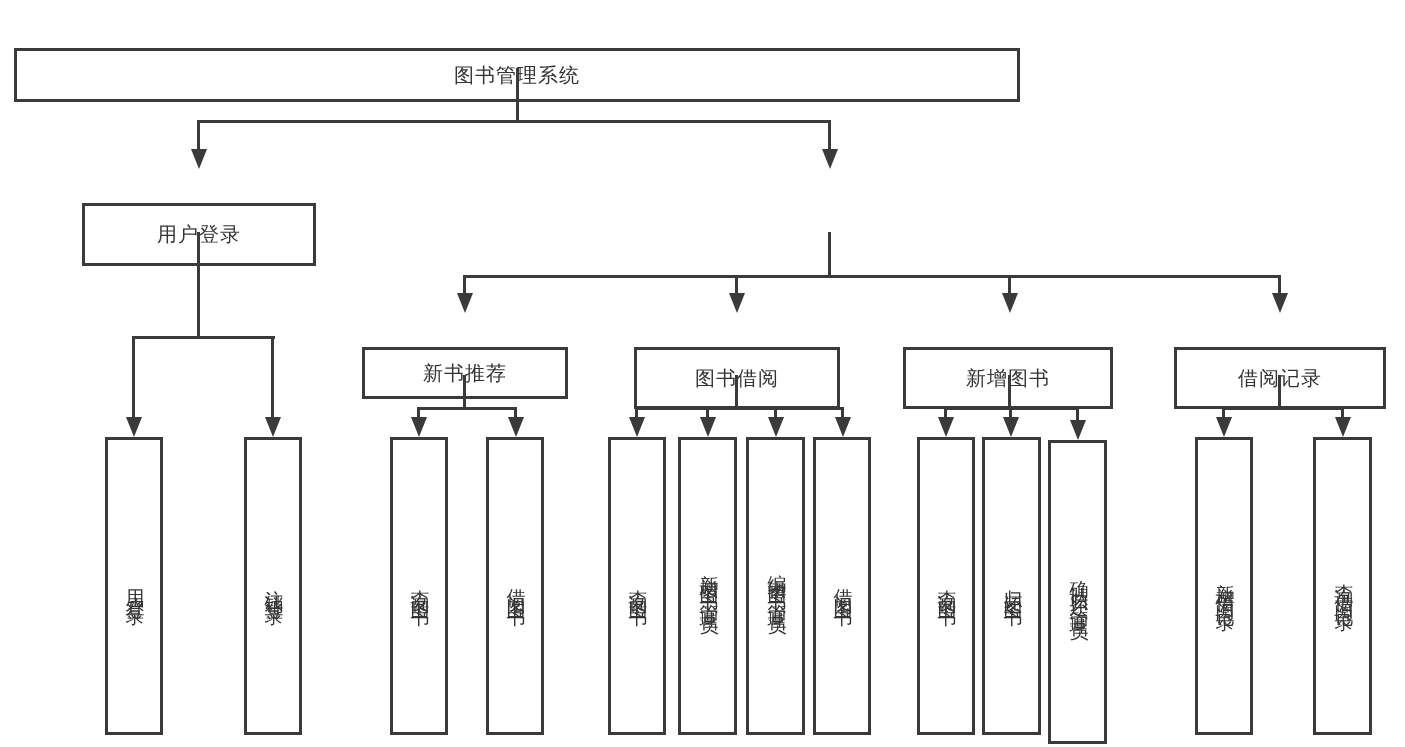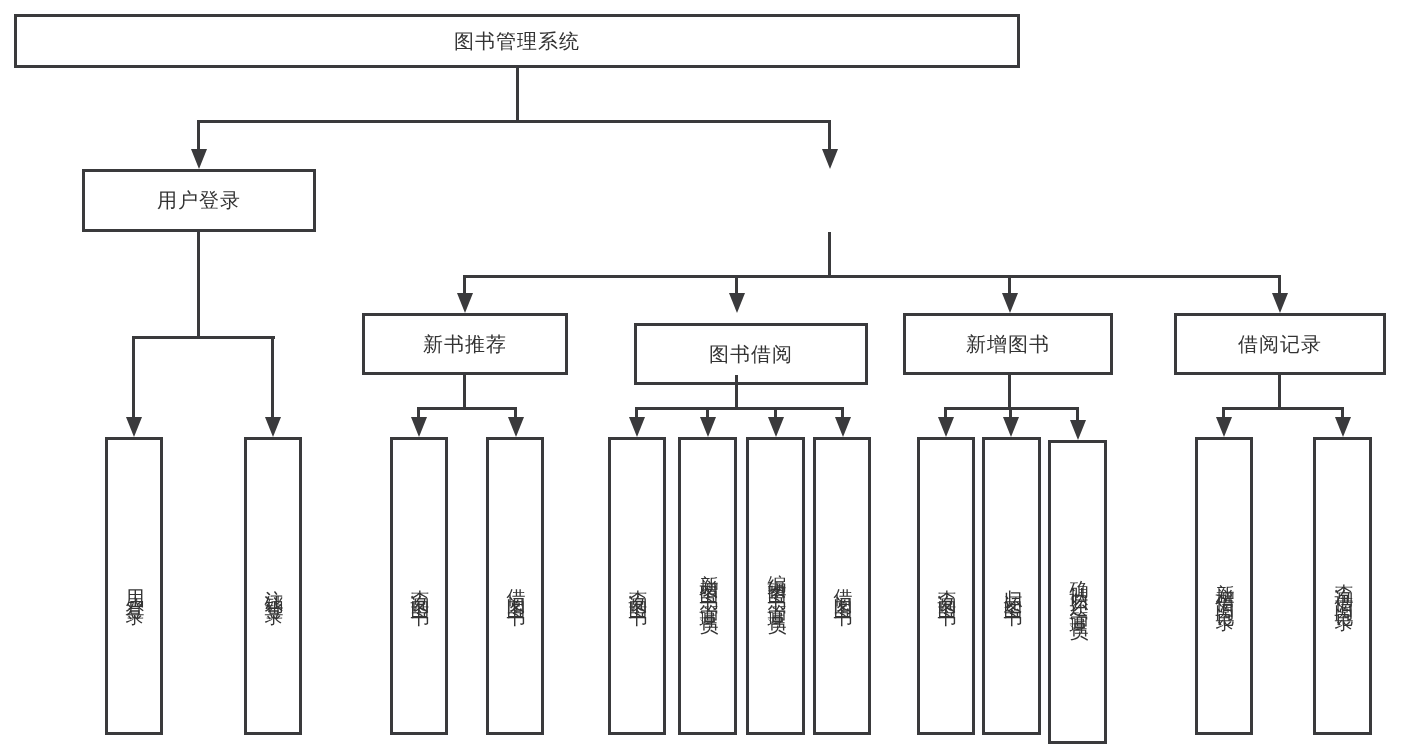--- a/index.html
+++ b/index.html
@@ -3,21 +3,21 @@
 <meta charset="utf-8">
 <style>
   html,body{margin:0;padding:0;background:#ffffff;}
   #canvas{
     position:relative;width:1405px;height:747px;background:#ffffff;overflow:hidden;
     font-family:"Liberation Sans","DejaVu Sans",sans-serif;color:#333333;
   }
   .node{
     position:absolute;box-sizing:border-box;border:3px solid #3a3a3c;background:#ffffff;
     display:flex;align-items:center;justify-content:center;
-    font-size:20px;color:#333333;letter-spacing:1px;
+    font-size:20px;color:#333333;letter-spacing:1px;margin-top:34px;
   }
   .vnode{
     position:absolute;box-sizing:border-box;border:3px solid #3a3a3c;background:#ffffff;
     writing-mode:vertical-rl;text-orientation:mixed;text-align:center;
     font-size:19px;line-height:50px;letter-spacing:6px;color:#333333;
   }
   .h,.v{position:absolute;background:#3a3a3c;}
   .h{height:3px;}
   .v{width:3px;}
   .arrow{
@@ -61,24 +61,24 @@
   <div class="h" style="left:463px;top:275px;width:818px;"></div>
   <div class="v" style="left:463px;top:275px;height:22px;"></div>
   <div class="arrow" style="left:457px;top:293px;"></div>
   <div class="v" style="left:735px;top:275px;height:22px;"></div>
   <div class="arrow" style="left:729px;top:293px;"></div>
   <div class="v" style="left:1008px;top:275px;height:22px;"></div>
   <div class="arrow" style="left:1002px;top:293px;"></div>
   <div class="v" style="left:1278px;top:275px;height:22px;"></div>
   <div class="arrow" style="left:1272px;top:293px;"></div>
 
-  <div class="node" style="left:362px;top:313px;width:206px;height:62px;">
+  <div class="node" style="left:362px;top:313px;width:206px;height:52px;">
     <span>新书推荐</span>
   </div>
-  <div class="node" style="left:634px;top:323px;width:234px;height:62px;">
+  <div class="node" style="left:634px;top:313px;width:206px;height:62px;">
     <span>图书借阅</span>
   </div>
   <div class="node" style="left:903px;top:313px;width:210px;height:62px;">
     <span>新增图书</span>
   </div>
   <div class="node" style="left:1174px;top:313px;width:212px;height:62px;">
     <span>借阅记录</span>
   </div>
 
   <div class="v" style="left:463px;top:375px;height:32px;"></div>

